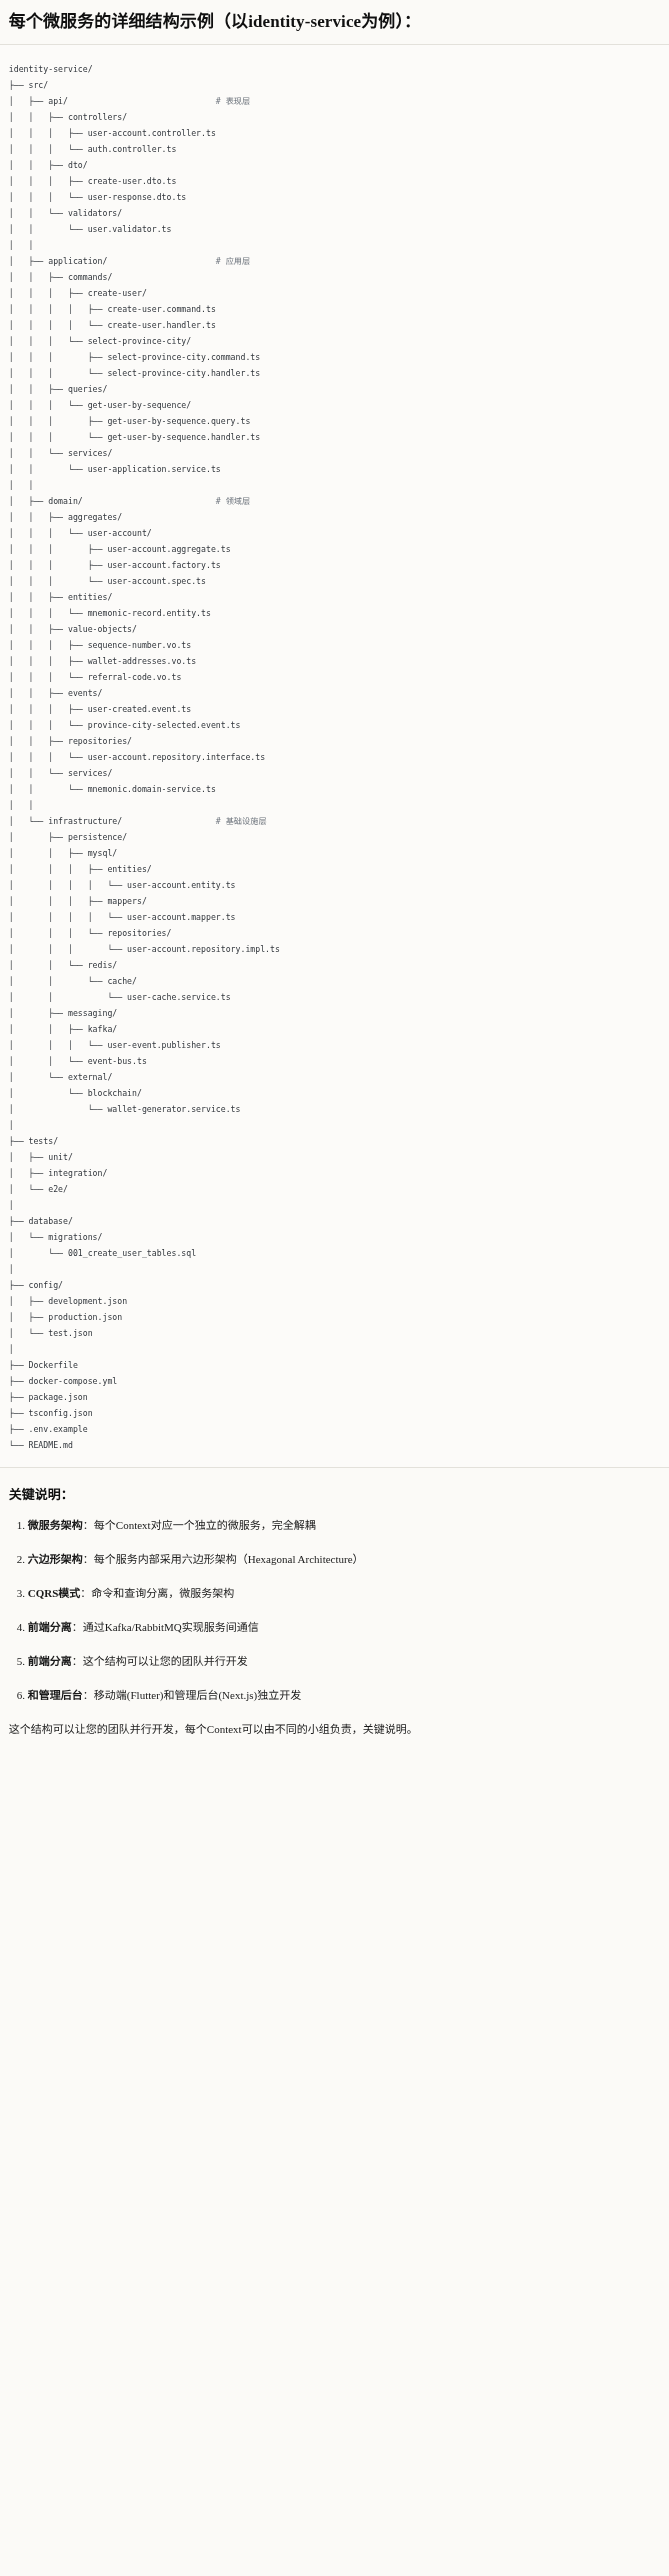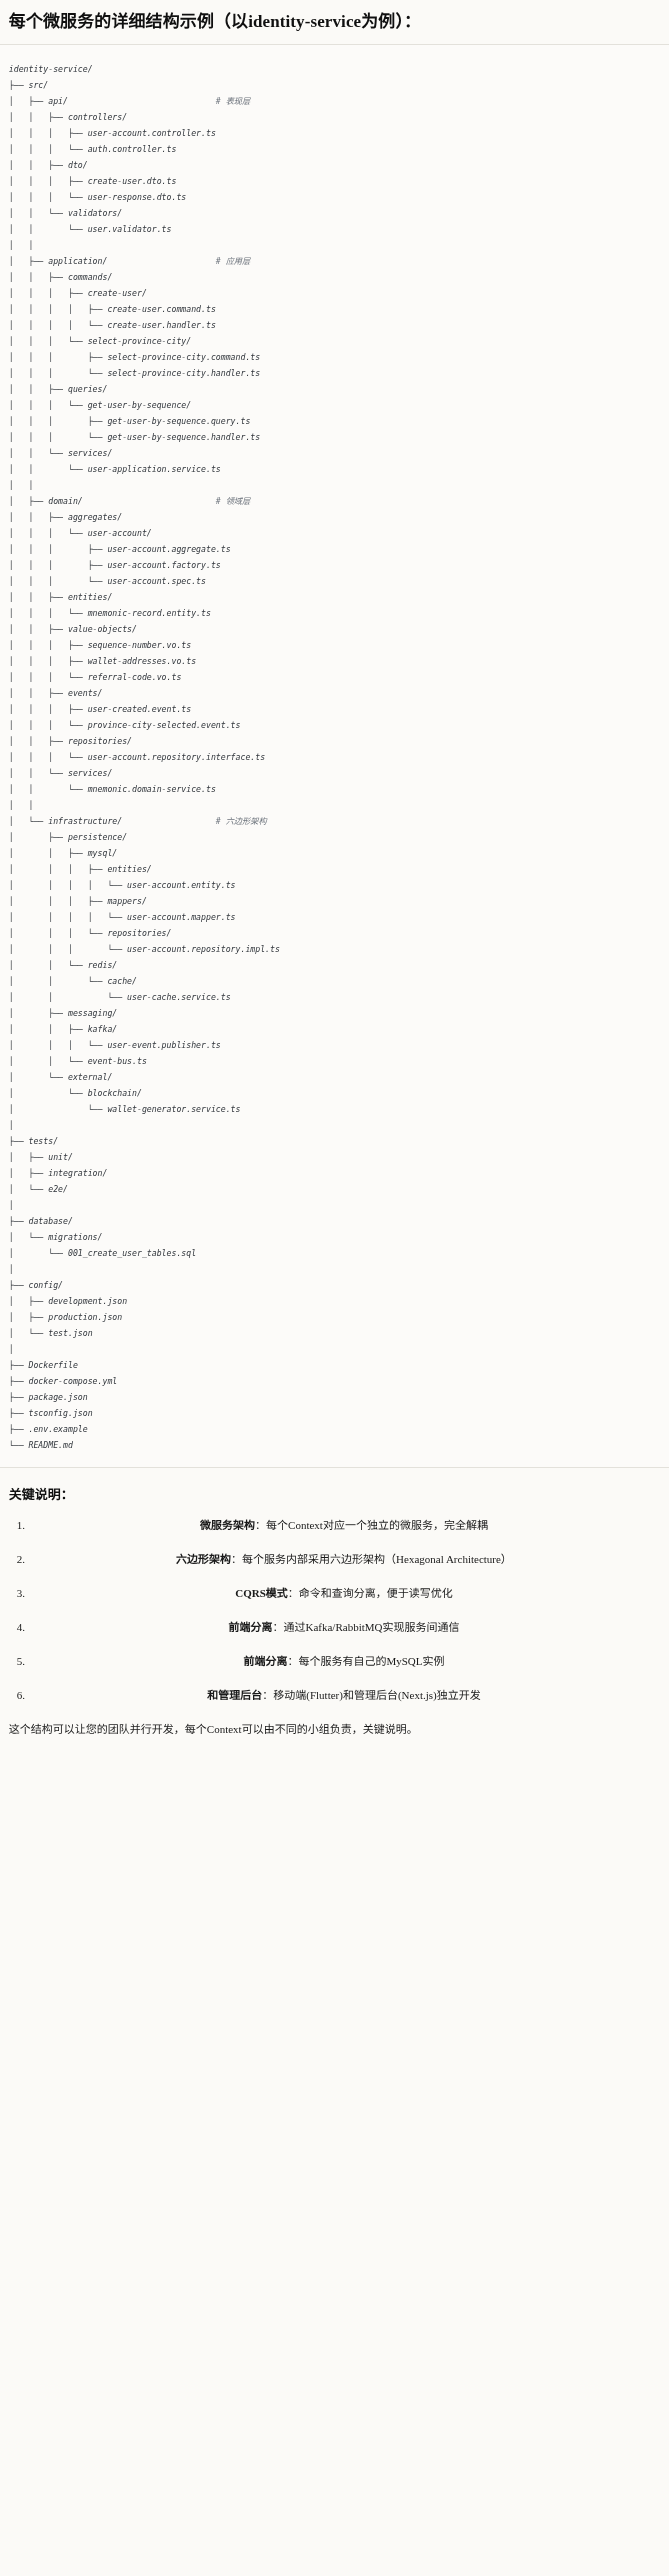--- a/index.html
+++ b/index.html
@@ -35,21 +35,20 @@
     background: #e3e1db;
     border: 0;
     margin: 0;
     width: 100%;
   }
   
   .tree-block {
     background: #fcfbf9;
     padding: 16.3px 8.8px 13.8px 8.8px;
     box-sizing: border-box;
-    font-style: italic;
   }
   pre.tree {
     margin: 0;
     font-family: "DejaVu Sans Mono", "Liberation Mono", monospace;
     font-size: 8.2px;
     line-height: 16px;
     color: #30353b;
     white-space: pre;
     letter-spacing: 0px;
     tab-size: 4;
@@ -72,21 +71,20 @@
   ol.notes-list {
     margin: 0;
     padding: 0 0 0 19px;
     list-style: decimal;
   }
   ol.notes-list > li {
     font-size: 11px;
     line-height: 1.55;
     margin: 0 0 17px 0;
     color: #1a1a1a;
-    text-align: center;
   }
   ol.notes-list > li b {
     font-weight: bold;
   }
   .closing {
     font-size: 11px;
     line-height: 1.6;
     margin: 3.8px 0 0 0;
     color: #1a1a1a;
   }
@@ -141,21 +139,21 @@
 │   │   │   ├── wallet-addresses.vo.ts
 │   │   │   └── referral-code.vo.ts
 │   │   ├── events/
 │   │   │   ├── user-created.event.ts
 │   │   │   └── province-city-selected.event.ts
 │   │   ├── repositories/
 │   │   │   └── user-account.repository.interface.ts
 │   │   └── services/
 │   │       └── mnemonic.domain-service.ts
 │   │
-│   └── infrastructure/                   <span class="cm"># 六边形架构</span>
+│   └── infrastructure/                   <span class="cm"># 基础设施层</span>
 │       ├── persistence/
 │       │   ├── mysql/
 │       │   │   ├── entities/
 │       │   │   │   └── user-account.entity.ts
 │       │   │   ├── mappers/
 │       │   │   │   └── user-account.mapper.ts
 │       │   │   └── repositories/
 │       │   │       └── user-account.repository.impl.ts
 │       │   └── redis/
 │       │       └── cache/
@@ -196,27 +194,27 @@
     <h2>关键说明：</h2>
 
     <ol class="notes-list">
       <li>
         <b>微服务架构</b><span>：</span><span>每个Context对应一个独立的微服务，完全解耦</span>
       </li>
       <li>
         <b>六边形架构</b><span>：</span><span>每个服务内部采用六边形架构（Hexagonal Architecture）</span>
       </li>
       <li>
-        <b>CQRS模式</b><span>：</span><span>命令和查询分离，便于读写优化</span>
+        <b>CQRS模式</b><span>：</span><span>命令和查询分离，微服务架构</span>
       </li>
       <li>
         <b>前端分离</b><span>：</span><span>通过Kafka/RabbitMQ实现服务间通信</span>
       </li>
       <li>
-        <b>前端分离</b><span>：</span><span>每个服务有自己的MySQL实例</span>
+        <b>前端分离</b><span>：</span><span>这个结构可以让您的团队并行开发</span>
       </li>
       <li>
         <b>和管理后台</b><span>：</span><span>移动端(Flutter)和管理后台(Next.js)独立开发</span>
       </li>
     </ol>
 
     <p class="closing">这个结构可以让您的团队并行开发，每个Context可以由不同的小组负责，关键说明。</p>
   </div>
 
 </div>

